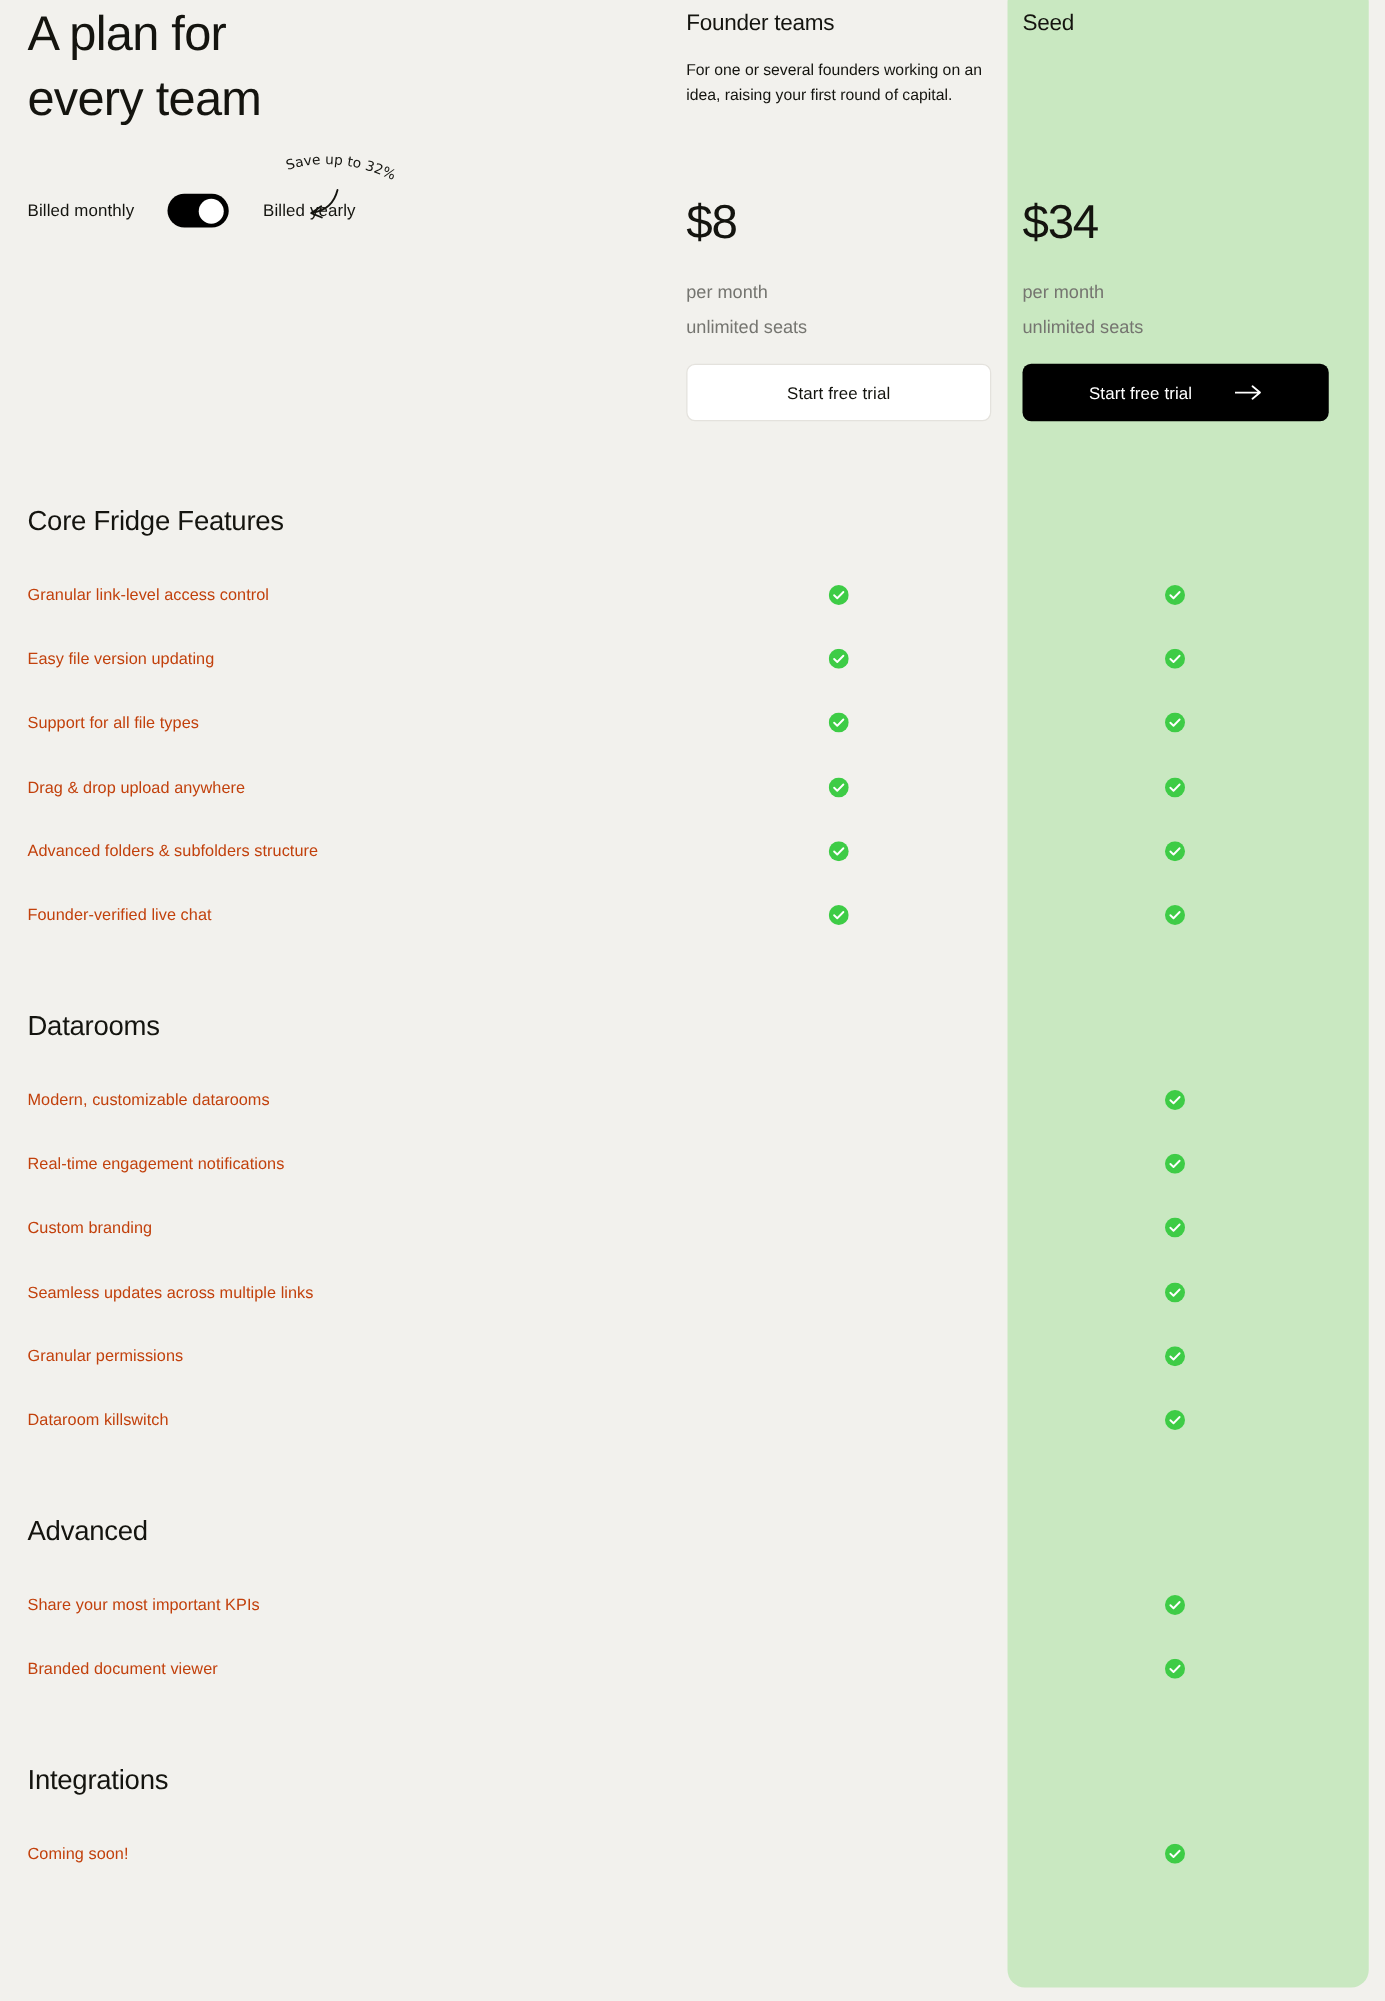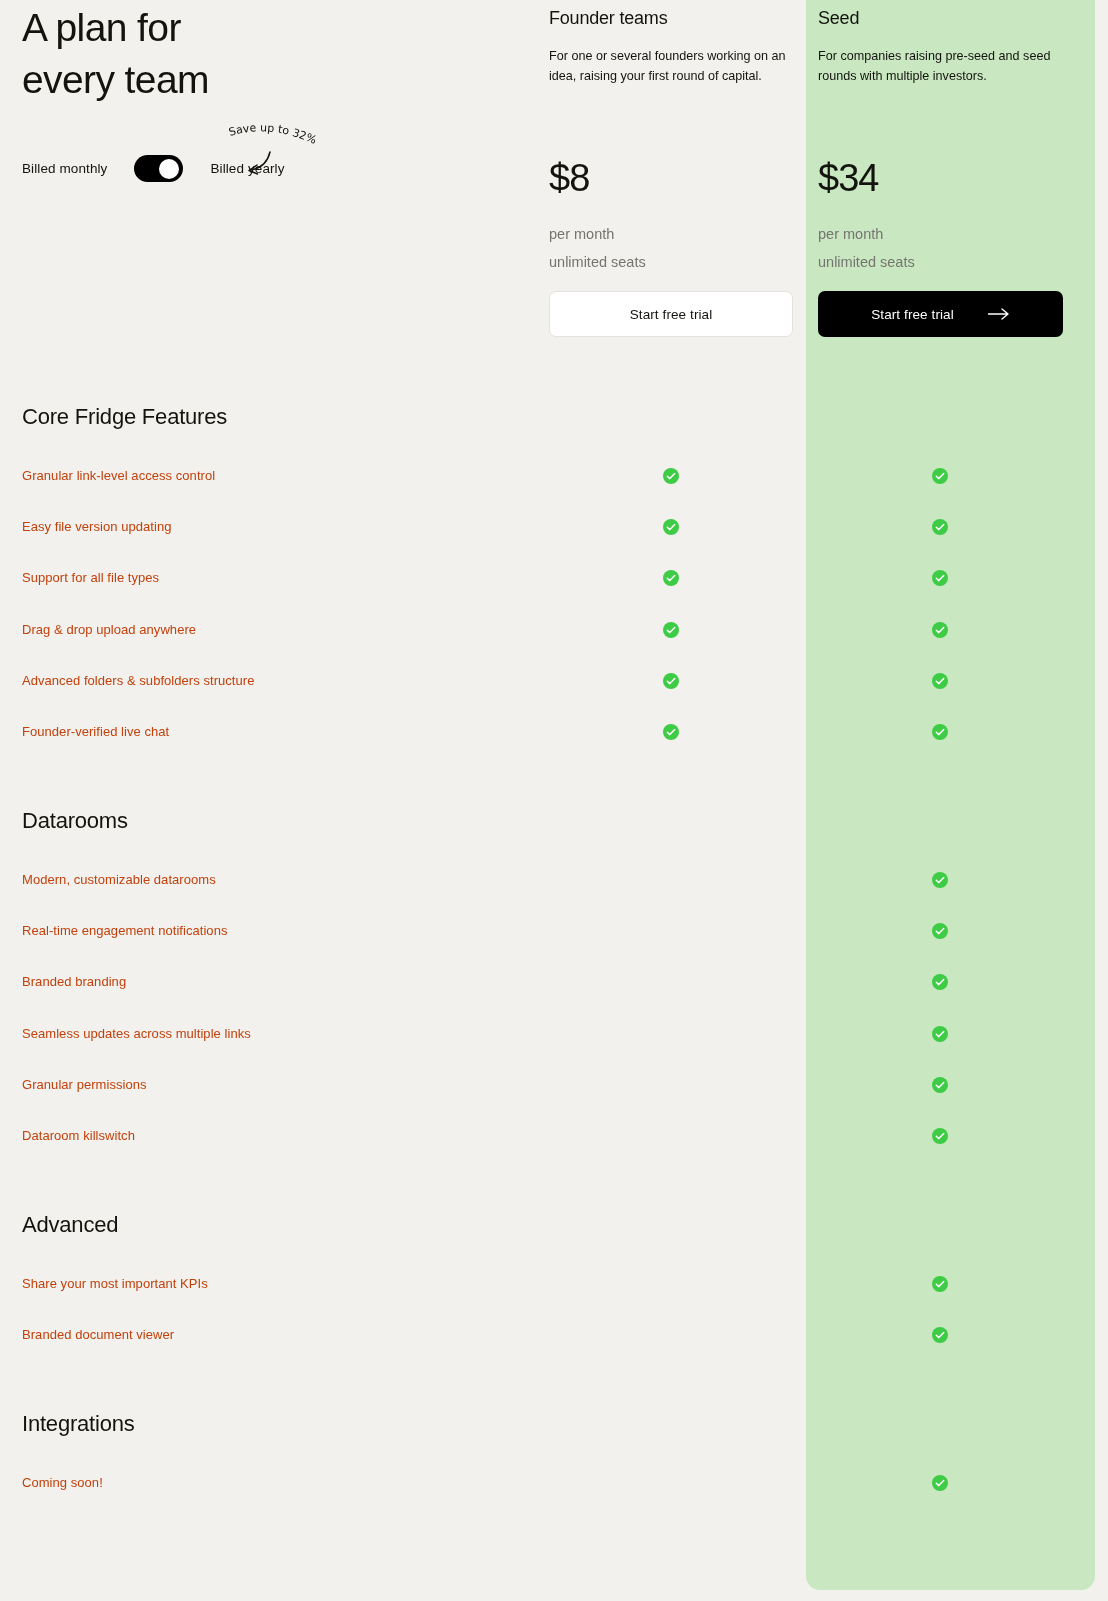--- a/index.html
+++ b/index.html
@@ -252,21 +252,20 @@
       <div class="plan-price">$8</div>
       <div class="plan-period">per month</div>
       <div class="plan-seats">unlimited seats</div>
       <button class="cta light">
         <span>Start free trial</span>
       </button>
     </div>
 
     <div class="plan seed">
       <div class="plan-name">Seed</div>
-      <p class="plan-desc">For companies raising pre-seed and seed rounds with multiple investors.</p>
       <div class="plan-price">$34</div>
       <div class="plan-period">per month</div>
       <div class="plan-seats">unlimited seats</div>
       <button class="cta dark">
         <span>Start free trial</span>
         <span class="arrow">
           <svg width="22" height="12" viewBox="0 0 22 12">
             <path d="M0 6 H19 M14 1 L20 6 L14 11" stroke="#ffffff" stroke-width="1.4" fill="none" stroke-linecap="round" stroke-linejoin="round"></path>
           </svg>
         </span>
@@ -352,21 +351,21 @@
           </svg></span>
       </div>
       <div class="frow" style="top:921.2000000000003px">
         <span class="fname">Real-time engagement notifications</span>
         <span class="check col-seed"><svg width="16" height="16" viewBox="0 0 16 16">
             <circle cx="8" cy="8" r="8" fill="#3ecc46"></circle>
             <path d="M4.3 8.2 L6.8 10.6 L11.7 5.6" stroke="#ffffff" stroke-width="1.5" fill="none" stroke-linecap="round" stroke-linejoin="round"></path>
           </svg></span>
       </div>
       <div class="frow" style="top:972.4000000000003px">
-        <span class="fname">Branded branding</span>
+        <span class="fname">Custom branding</span>
         <span class="check col-seed"><svg width="16" height="16" viewBox="0 0 16 16">
             <circle cx="8" cy="8" r="8" fill="#3ecc46"></circle>
             <path d="M4.3 8.2 L6.8 10.6 L11.7 5.6" stroke="#ffffff" stroke-width="1.5" fill="none" stroke-linecap="round" stroke-linejoin="round"></path>
           </svg></span>
       </div>
       <div class="frow" style="top:1023.6000000000004px">
         <span class="fname">Seamless updates across multiple links</span>
         <span class="check col-seed"><svg width="16" height="16" viewBox="0 0 16 16">
             <circle cx="8" cy="8" r="8" fill="#3ecc46"></circle>
             <path d="M4.3 8.2 L6.8 10.6 L11.7 5.6" stroke="#ffffff" stroke-width="1.5" fill="none" stroke-linecap="round" stroke-linejoin="round"></path>

